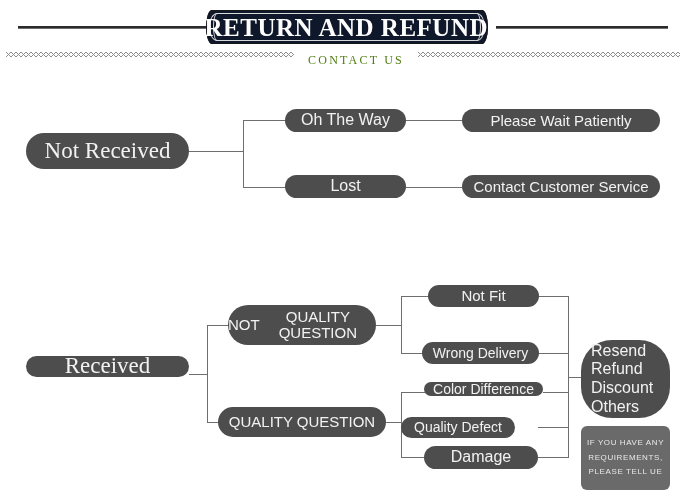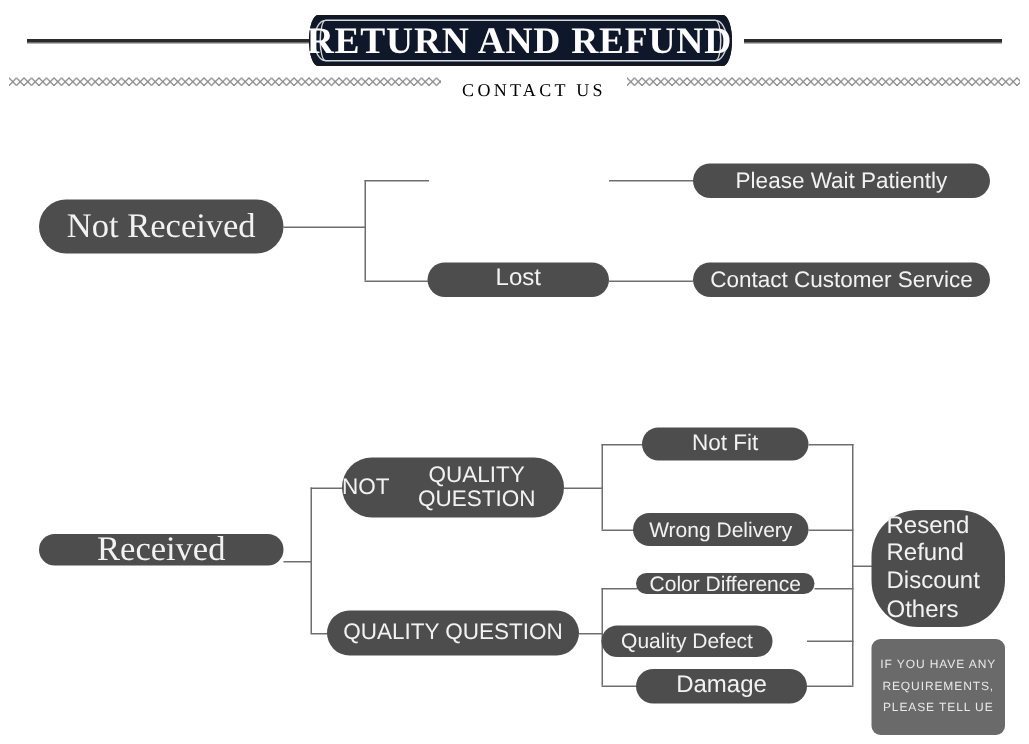--- a/index.html
+++ b/index.html
@@ -53,21 +53,21 @@
     height:7px;flex:0 0 auto;
     background-image:
       linear-gradient(45deg,transparent 46%,#8d8d8d 46%,#8d8d8d 56%,transparent 56%),
       linear-gradient(-45deg,transparent 46%,#8d8d8d 46%,#8d8d8d 56%,transparent 56%);
     background-size:5px 7px;background-repeat:repeat-x;
   }
   #zig-left{width:288px;}
   #zig-right{width:262px;}
   #contact-text{
     font-family:"Liberation Serif", serif;
-    font-size:12px;color:#000000;letter-spacing:2.2px;white-space:nowrap;margin-top:13px;
+    font-size:12px;color:#4d7c0f;letter-spacing:2.2px;white-space:nowrap;margin-top:13px;
   }
 
   
   .node{
     position:absolute;
     background:#4d4d4d;
     color:#f2f2f2;
     display:flex;align-items:center;justify-content:center;
     text-align:center;
     box-sizing:border-box;
@@ -112,20 +112,21 @@
   </div>
 
   <div class="node pill serif" style="left:26px;top:133px;width:163px;height:36px;">Not Received</div>
 
   <div class="ln h" style="left:189px;top:151px;width:55px;"></div>
 
   <div class="ln v" style="left:243px;top:120px;height:67px;"></div>
   <div class="ln h" style="left:243px;top:120px;width:43px;"></div>
   <div class="ln h" style="left:243px;top:187px;width:43px;"></div>
 
+  <div class="node pill sans" style="left:285px;top:109px;width:121px;height:23px;font-size:16px;">Oh The Way</div>
   <div class="node pill sans" style="left:285px;top:175px;width:121px;height:23px;font-size:16px;">Lost</div>
 
   <div class="ln h" style="left:406px;top:120px;width:56px;"></div>
   <div class="ln h" style="left:406px;top:187px;width:56px;"></div>
 
   <div class="node pill sans" style="left:462px;top:109px;width:198px;height:23px;font-size:15px;">Please Wait Patiently</div>
   <div class="node pill sans" style="left:462px;top:175px;width:198px;height:23px;font-size:15px;">Contact Customer Service</div>
 
   <div class="node pill serif" style="left:26px;top:356px;width:163px;height:21px;">Received</div>
 

